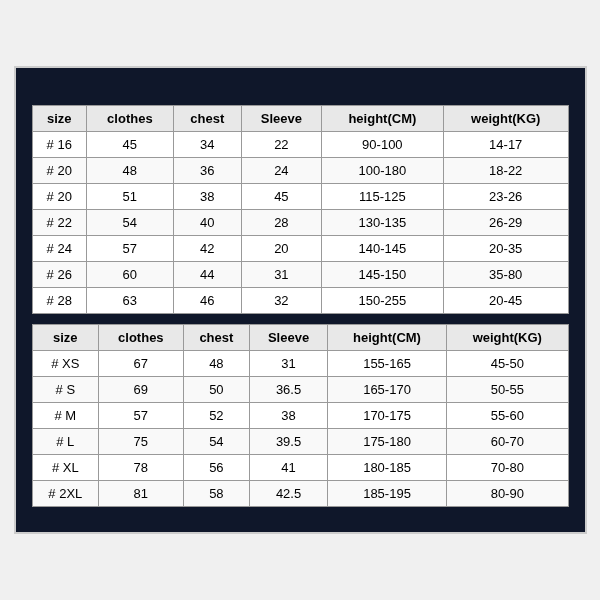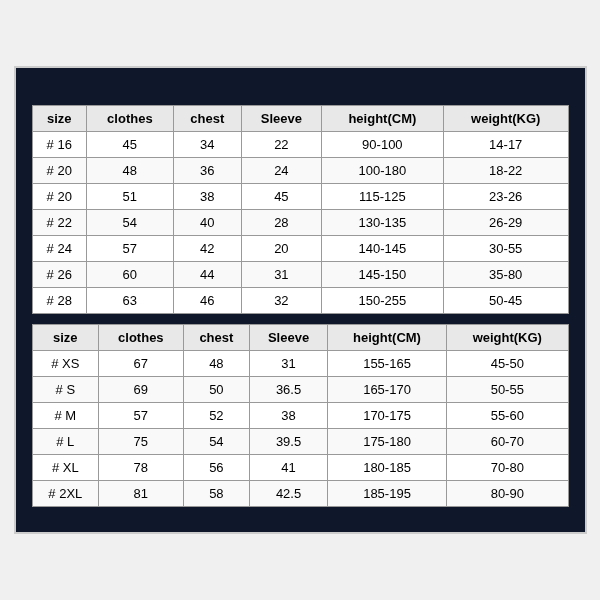--- a/index.html
+++ b/index.html
@@ -98,37 +98,37 @@
           <td>28</td>
           <td>130-135</td>
           <td>26-29</td>
         </tr>
         <tr>
           <td># 24</td>
           <td>57</td>
           <td>42</td>
           <td>20</td>
           <td>140-145</td>
-          <td>30-55</td>
+          <td>20-35</td>
         </tr>
         <tr>
           <td># 26</td>
           <td>60</td>
           <td>44</td>
           <td>31</td>
           <td>145-150</td>
           <td>35-80</td>
         </tr>
         <tr>
           <td># 28</td>
           <td>63</td>
           <td>46</td>
           <td>32</td>
           <td>150-255</td>
-          <td>50-45</td>
+          <td>20-45</td>
         </tr>
       </tbody>
   </table>
 
   <div class="section-gap"></div>
 
   <table>
     <thead>
       <tr id="header2-row">
           <th>size</th>

